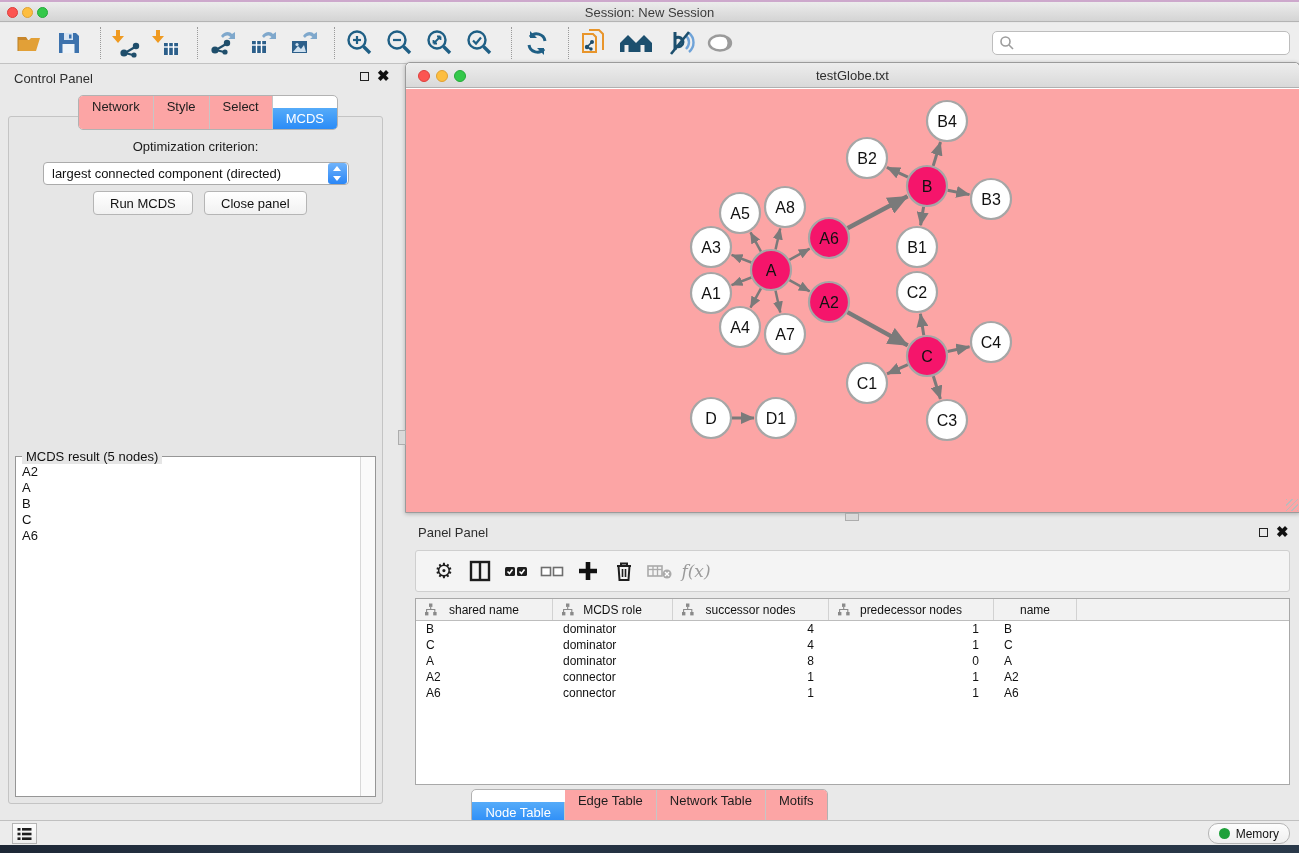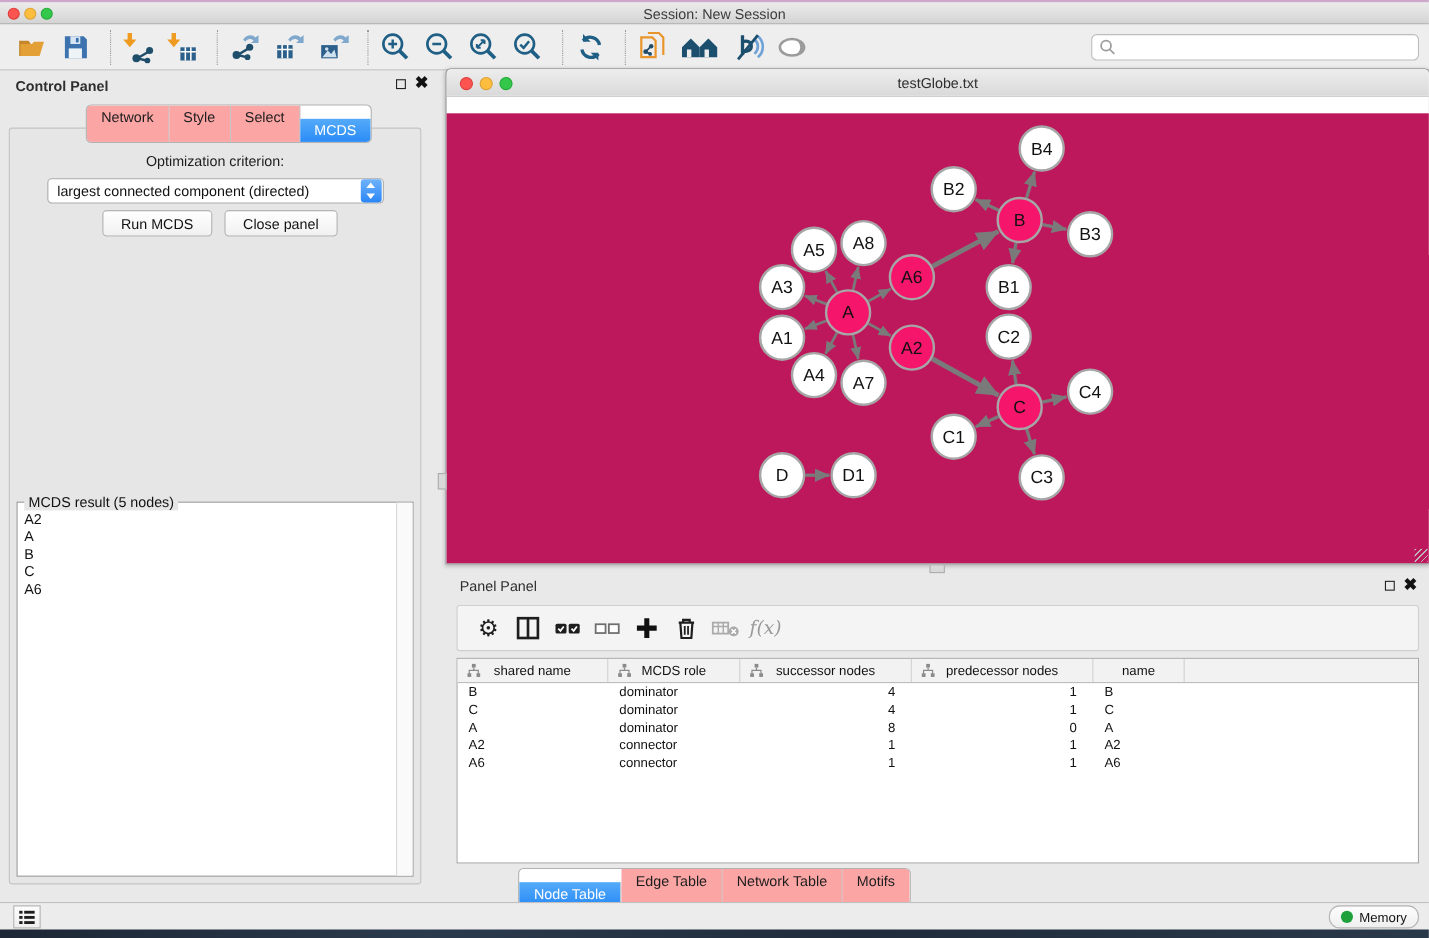--- a/index.html
+++ b/index.html
@@ -24,21 +24,21 @@
   .ticon { width:34px; height:34px; display:flex; align-items:center; justify-content:center;
     margin-right:6px; }
   .tb-div { width:1px; height:32px; margin:0 8px; border-left:1px dotted #9a9a9a; }
   .searchbox { position:absolute; right:9px; top:8px; width:298px; height:24px;
     background:#fff; border:1px solid #bdbdbd; border-radius:5px;
     display:flex; align-items:center; padding-left:6px; }
   .searchbox input { border:none; outline:none; flex:1; font-size:12px;
     font-family:"Liberation Sans",sans-serif; background:transparent; }
 
   
-  .cp-title { position:absolute; left:14px; top:71px; font-size:13px; color:#2e2e2e;font-weight:bold; }
+  .cp-title { position:absolute; left:14px; top:71px; font-size:13px; color:#2e2e2e; }
   .panel-btns { position:absolute; top:71px; display:flex; gap:8px; align-items:center; }
   .float-ico { width:9px; height:9px; border:1.5px solid #222; display:inline-block; }
   .close-ico { font-size:15px; font-weight:bold; color:#111; line-height:10px; cursor:default; }
 
   .seg { display:inline-flex; background:#fff; border:1px solid #b2b2b2; border-radius:5px;
     overflow:hidden; }
   .seg .stab { padding:3px 13px; font-size:13px; color:#1d1d1d; border-right:1px solid #c6c6c6;
     background:#fca5a5; white-space:nowrap; }
   .seg .stab:last-child { border-right:none; }
   .seg .stab.active { background:linear-gradient(#55abf9,#2b8cf7); color:#fff;margin-top:12px; }
@@ -76,22 +76,22 @@
 
   
   .netwin { position:absolute; left:405px; top:62px; width:895px; height:451px;
     border:1px solid #9b9b9b; border-radius:5px 5px 0 0; background:#fff;
     box-shadow:0 1px 4px rgba(0,0,0,.25); }
   .netwin .wtitle { height:25px; background:linear-gradient(#ededed,#d9d9d9);
     border-bottom:1px solid #b0b0b0; border-radius:5px 5px 0 0; position:relative;padding-left:16px; }
   .netwin .wtitle .wtext { position:absolute; left:0; right:0; top:5px; text-align:center;
     font-size:13px; color:#2e2e2e; }
   .wdot { position:absolute; top:7px; width:12px; height:12px; border-radius:50%; }
-  .netcontent { position:absolute; left:0; top:26px; right:0; bottom:0; background:#be185d;
-    overflow:hidden;margin-top:14px; }
+  .netcontent { position:absolute; left:0; top:26px; right:0; bottom:0; background:#fca5a5;
+    overflow:hidden; }
   .resize-corner { position:absolute; right:1px; bottom:1px; width:12px; height:12px;
     background:repeating-linear-gradient(135deg,#bbb 0 1px,transparent 1px 4px); }
   .splitter-v { position:absolute; left:398px; top:430px; width:8px; height:15px;
     background:#d9d9d9; border:1px solid #adadad; }
   .splitter-h { position:absolute; left:845px; top:513px; width:14px; height:8px;
     background:#d9d9d9; border:1px solid #adadad; }
 
   
   .tp-title { position:absolute; left:418px; top:525px; font-size:13px; color:#2e2e2e; }
   .tp-toolbar { position:absolute; left:415px; top:550px; width:875px; height:42px;

